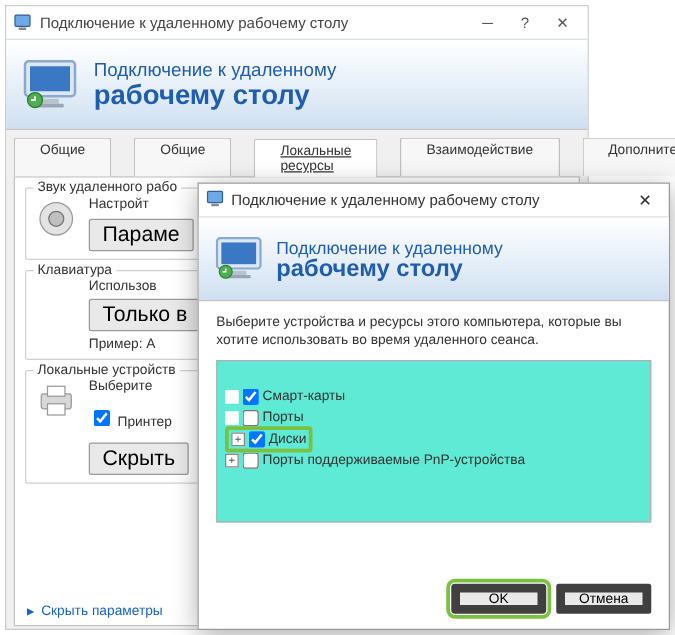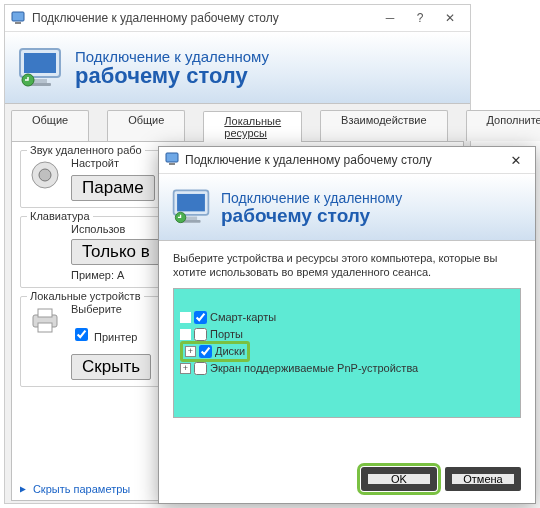--- a/index.html
+++ b/index.html
@@ -204,21 +204,21 @@
       <div class="tree-row">
         <span class="hl">
           <span class="expander">+</span>
           <input type="checkbox" checked="" style="">
           <span>Диски</span>
         </span>
       </div>
       <div class="tree-row">
         <span class="expander">+</span>
         <input type="checkbox" style="">
-        <span>Экран поддерживаемые PnP-устройства</span>
+        <span>Порты поддерживаемые PnP-устройства</span>
       </div>
     </div>
   </div>
 
   <div class="dlg-buttons">
     <div class="dlg-btn ok-hl">OK</div>
     <div class="dlg-btn">Отмена</div>
   </div>
 </div>
 

